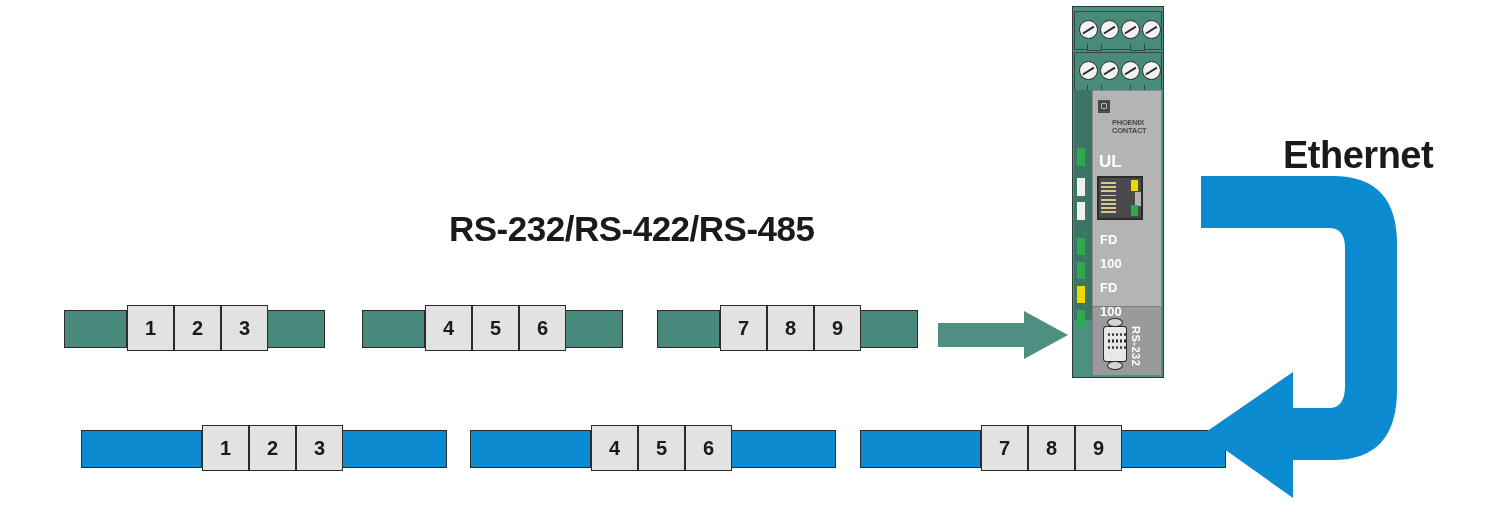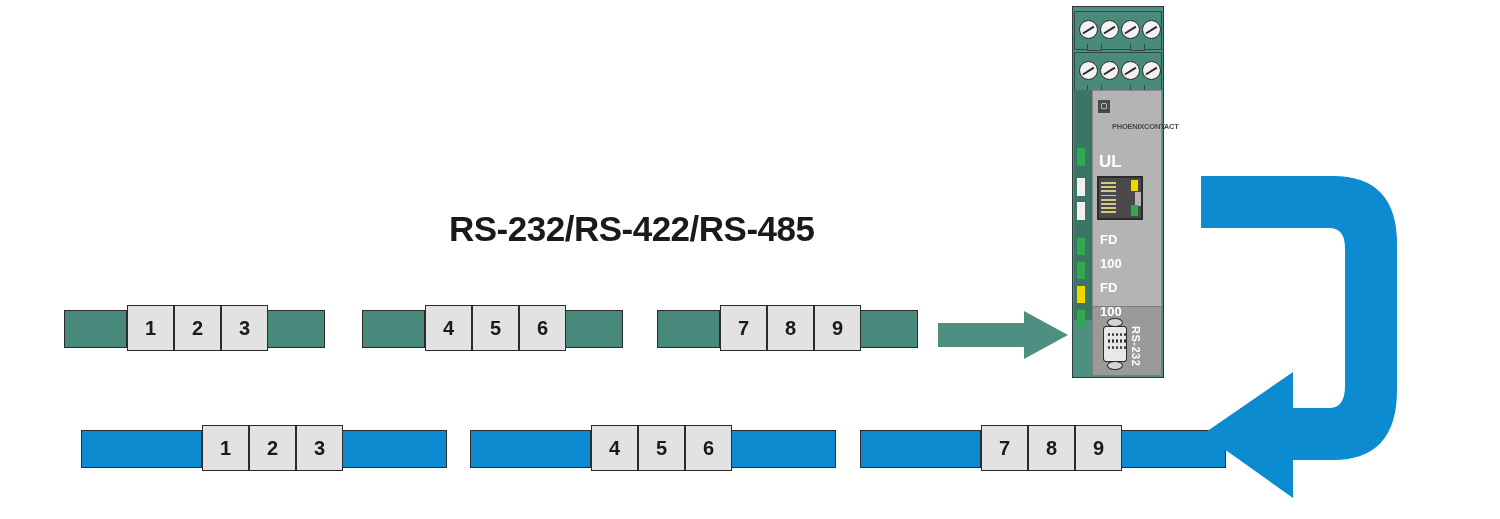--- a/index.html
+++ b/index.html
@@ -110,21 +110,21 @@
     display:flex;align-items:center;gap:2px;
   }
   .logo-mark{
     width:12px;height:13px;background:#4a4a4a;
     position:relative;flex:none;
   }
   .logo-mark:after{
     content:"";position:absolute;left:2.5px;top:3px;width:6px;height:6px;
     border:1.6px solid #b4b4b4;box-sizing:border-box;border-radius:1px;
   }
-  .logo-text{display:flex;flex-direction:row;line-height:1;margin-top:41px;}
+  .logo-text{display:flex;flex-direction:column;line-height:1;margin-top:41px;}
   .logo-text span{
     font-size:7.6px;font-weight:bold;color:#4a4a4a;letter-spacing:-0.3px;
   }
 
   .ul-label{
     position:absolute;left:27px;top:146px;
     font-size:17px;font-weight:bold;color:#ffffff;text-align:right;
   }
 
   
@@ -178,20 +178,21 @@
     letter-spacing:0.5px;
   }
 </style>
 </head>
 <body>
 
 <div id="stage">
 
   <div class="heading" id="serial-heading">RS-232/RS-422/RS-485</div>
 
+  <div class="heading" id="ethernet-heading">Ethernet</div>
 
   <div class="frame-row" id="serial-row">
       <div class="pad green" style="left: 64px; width: 63px;"></div>
       <div class="pad green" style="left: 262px; width: 63px;"></div>
       <div class="cell" style="left: 127px; width: 47px;">1</div>
       <div class="cell" style="left: 174px; width: 47px;">2</div>
       <div class="cell" style="left: 221px; width: 47px;">3</div>
       <div class="pad green" style="left: 362px; width: 63px;"></div>
       <div class="pad green" style="left: 560px; width: 63px;"></div>
       <div class="cell" style="left: 425px; width: 47px;">4</div>

